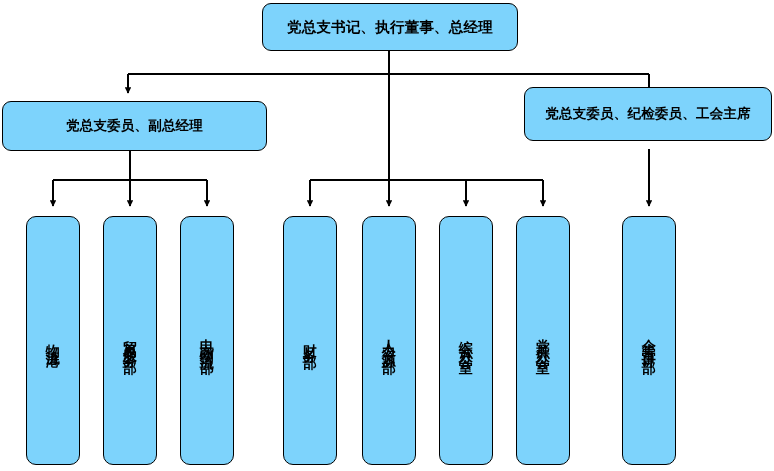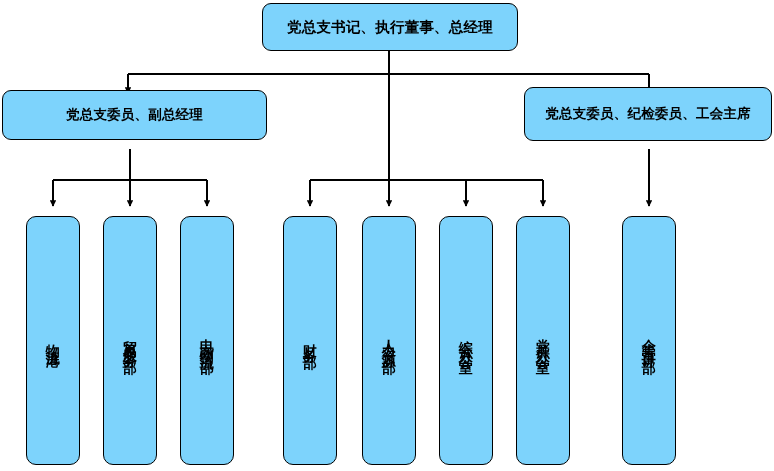--- a/index.html
+++ b/index.html
@@ -93,21 +93,21 @@
       <line x1="543" y1="180" x2="543" y2="206" marker-end="url(#arrow)"></line>
 
       <line x1="649" y1="149" x2="649" y2="206" marker-end="url(#arrow)"></line>
     </g>
   </svg>
 
   <div class="node node-top" style="left:262px; top:3px; width:256px; height:48px;">
     <span>党总支书记、执行董事、总经理</span>
   </div>
 
-  <div class="node node-mid" style="left:2px; top:90px; width:265px; height:50px;">
+  <div class="node node-mid" style="left:2px; top:101px; width:265px; height:50px;">
     <span>党总支委员、副总经理</span>
   </div>
 
   <div class="node node-mid" style="left:524px; top:87px; width:248px; height:54px;">
     <span>党总支委员、纪检委员、工会主席</span>
   </div>
 
   <div class="node node-leaf" style="left:26px; top:216px; width:54px; height:249px;">
     <span class="vtext">物流港</span>
   </div>

